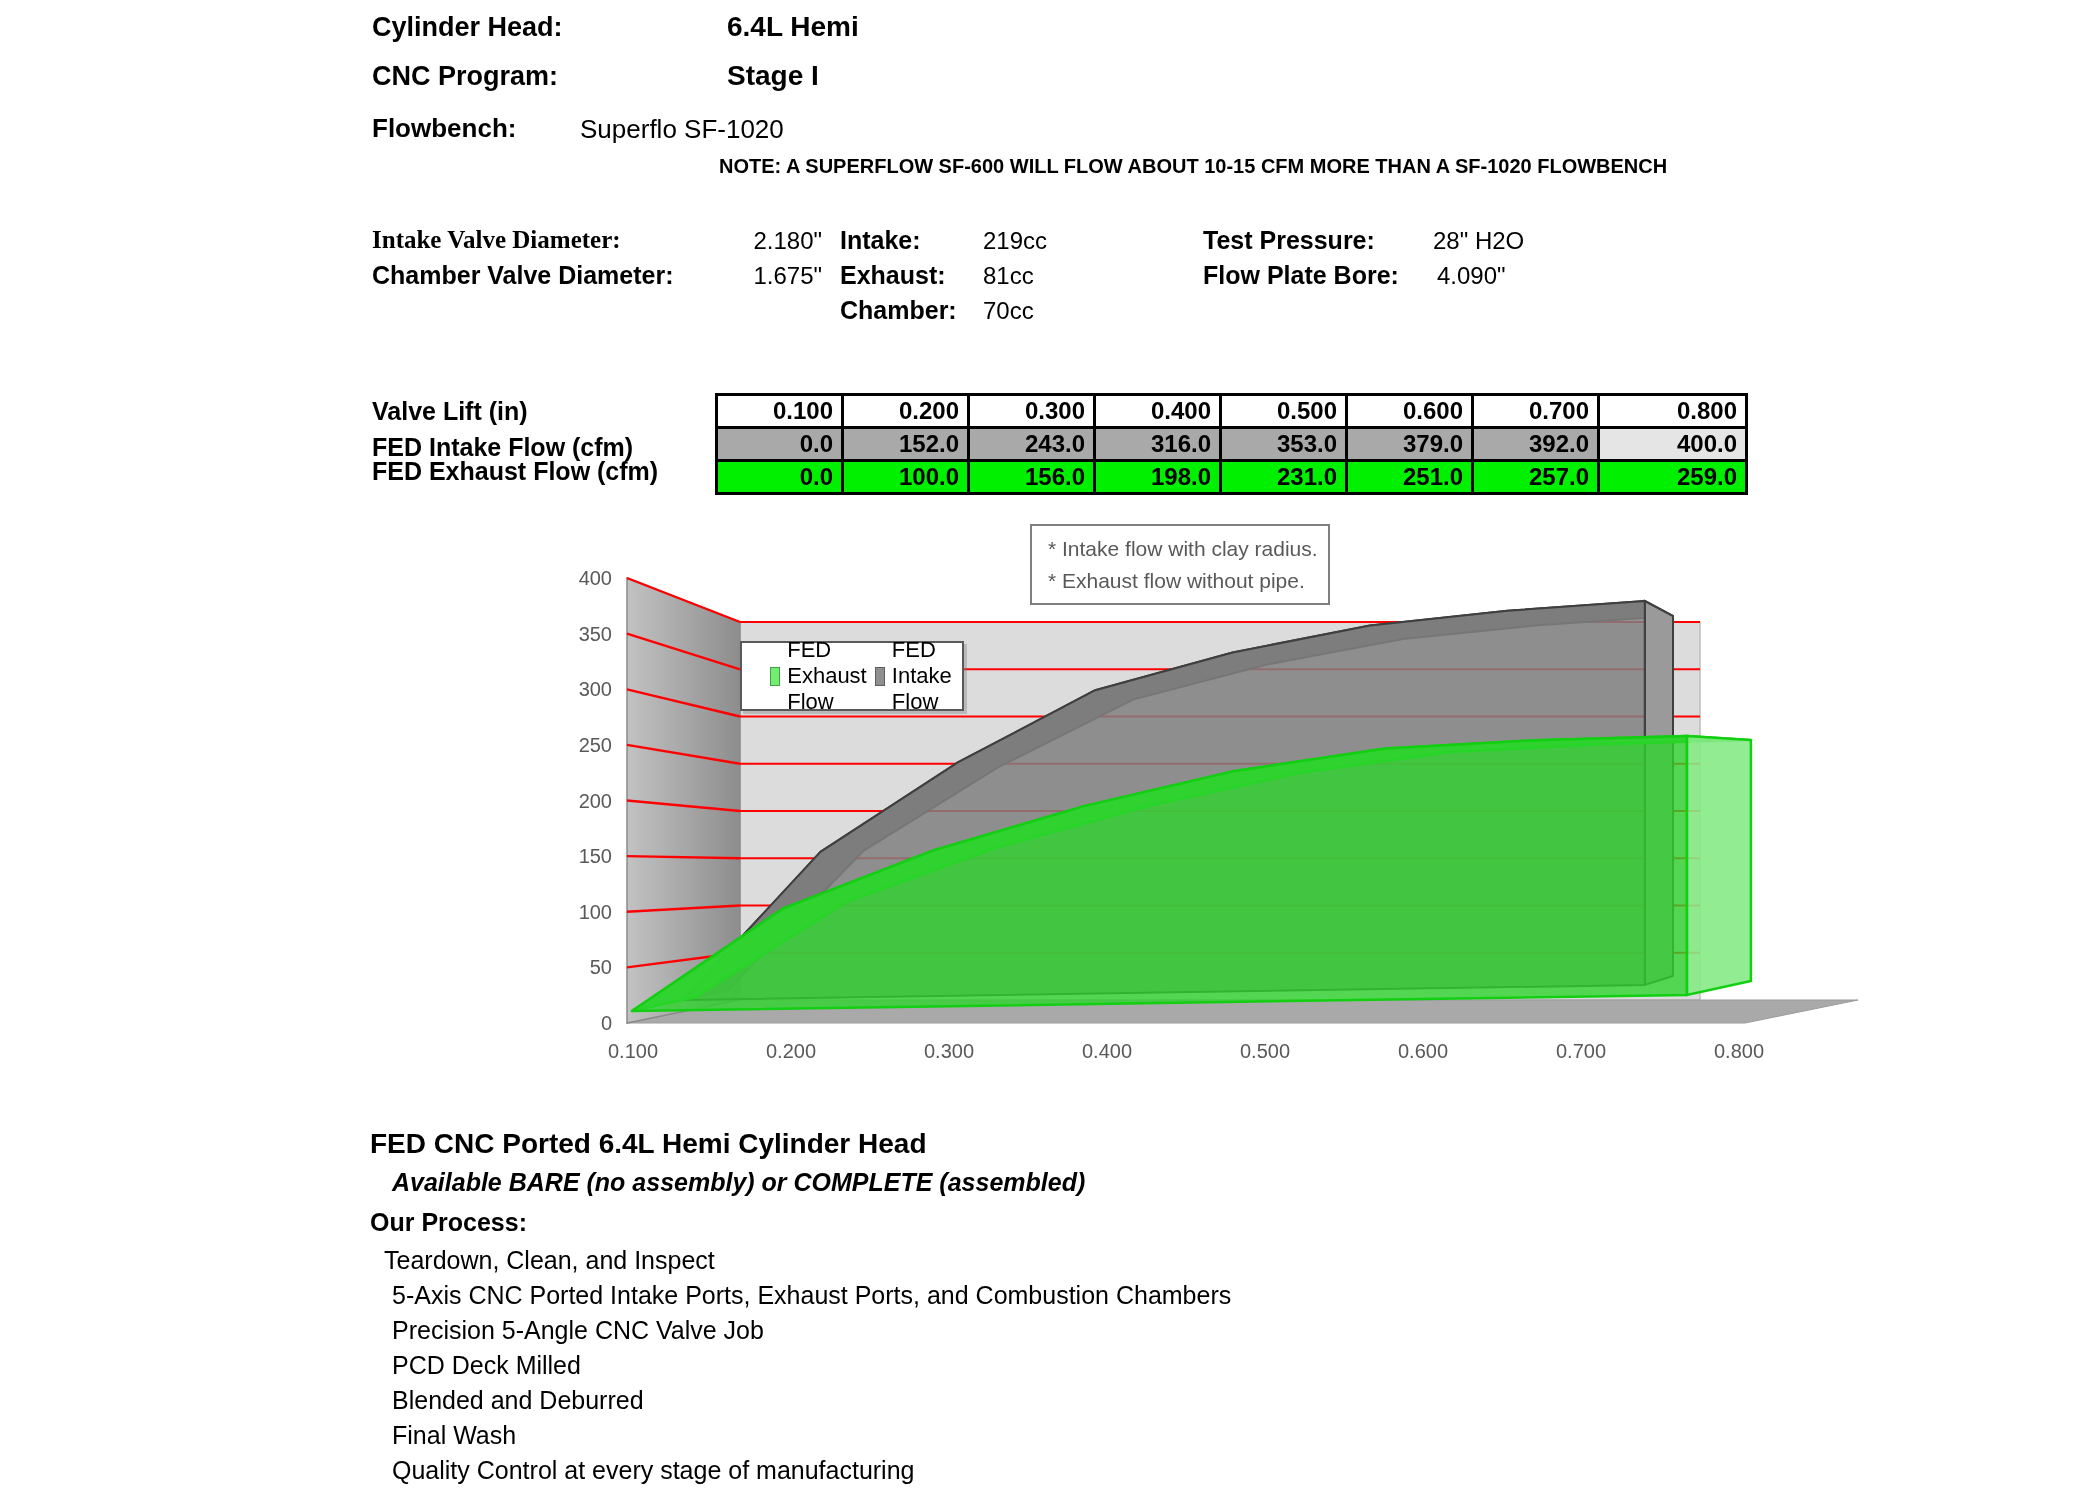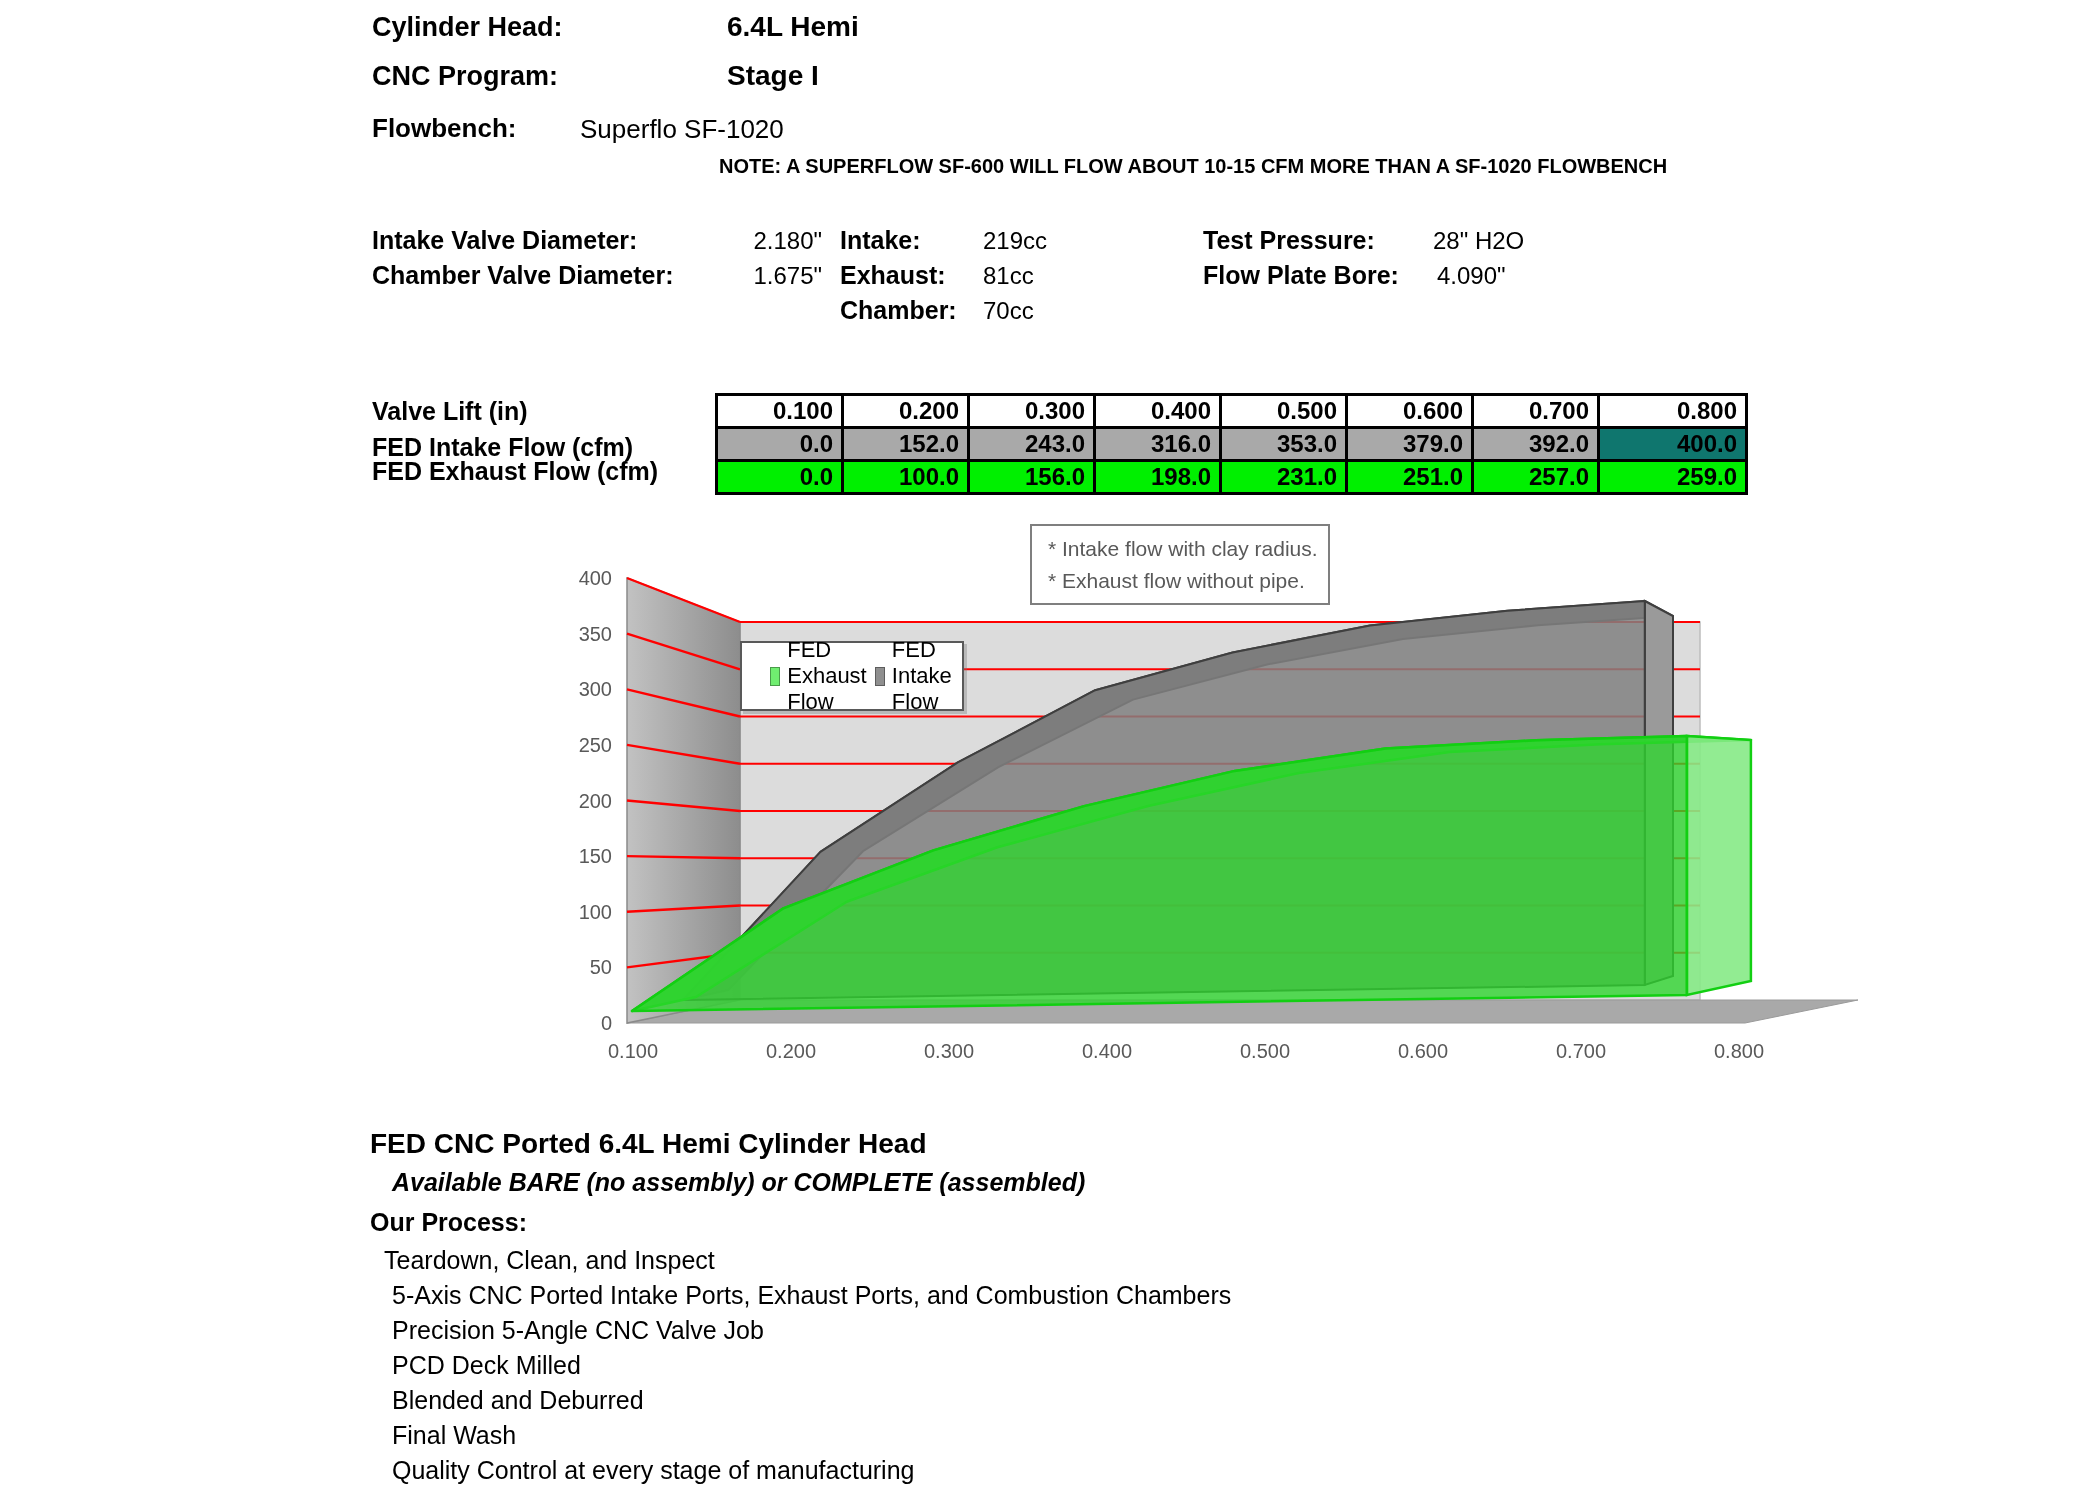--- a/index.html
+++ b/index.html
@@ -56,21 +56,21 @@
   <div class="abs hdr-label" style="left:372px;top:12px;">Cylinder Head:</div>
   <div class="abs hdr-value" style="left:727px;top:11px;">6.4L Hemi</div>
   <div class="abs hdr-label" style="left:372px;top:61px;">CNC Program:</div>
   <div class="abs hdr-value" style="left:727px;top:60px;">Stage I</div>
 
   <div class="abs fb-label" style="left:372px;top:113px;">Flowbench:</div>
   <div class="abs fb-value" style="left:580px;top:114px;">Superflo SF-1020</div>
 
   <div class="abs note" style="left:719px;top:155px;">NOTE: A SUPERFLOW SF-600 WILL FLOW ABOUT 10-15 CFM MORE THAN A SF-1020 FLOWBENCH</div>
 
-  <div class="abs spec-label" style="left:372px;top:226px;">Intake Valve Diameter:</div>
+  <div class="abs spec-label" style="left:372px;top:226px;font-family:Liberation Serif, serif;">Intake Valve Diameter:</div>
   <div class="abs spec-value right-box" style="left:690px;top:227px;width:132px;">2.180"</div>
   <div class="abs spec-label" style="left:372px;top:261px;">Chamber Valve Diameter:</div>
   <div class="abs spec-value right-box" style="left:690px;top:262px;width:132px;">1.675"</div>
 
   <div class="abs spec-label" style="left:840px;top:226px;">Intake:</div>
   <div class="abs spec-value" style="left:983px;top:227px;">219cc</div>
   <div class="abs spec-label" style="left:840px;top:261px;">Exhaust:</div>
   <div class="abs spec-value" style="left:983px;top:262px;">81cc</div>
   <div class="abs spec-label" style="left:840px;top:296px;">Chamber:</div>
   <div class="abs spec-value" style="left:983px;top:297px;">70cc</div>
@@ -97,21 +97,21 @@
       <td>0.800</td>
     </tr>
     <tr id="row-intake">
       <td style="background: rgb(169, 169, 169);">0.0</td>
       <td style="background: rgb(169, 169, 169);">152.0</td>
       <td style="background: rgb(169, 169, 169);">243.0</td>
       <td style="background: rgb(169, 169, 169);">316.0</td>
       <td style="background: rgb(169, 169, 169);">353.0</td>
       <td style="background: rgb(169, 169, 169);">379.0</td>
       <td style="background: rgb(169, 169, 169);">392.0</td>
-      <td style="background: #0f766e; margin-left: 12px;">400.0</td>
+      <td style="background: #e5e5e5; margin-left: 12px;">400.0</td>
     </tr>
     <tr id="row-exhaust">
       <td style="background: rgb(0, 240, 0);">0.0</td>
       <td style="background: rgb(0, 240, 0);">100.0</td>
       <td style="background: rgb(0, 240, 0);">156.0</td>
       <td style="background: rgb(0, 240, 0);">198.0</td>
       <td style="background: rgb(0, 240, 0);">231.0</td>
       <td style="background: rgb(0, 240, 0);">251.0</td>
       <td style="background: rgb(0, 240, 0);">257.0</td>
       <td style="background: rgb(0, 240, 0); padding-left: 22px;">259.0</td>

